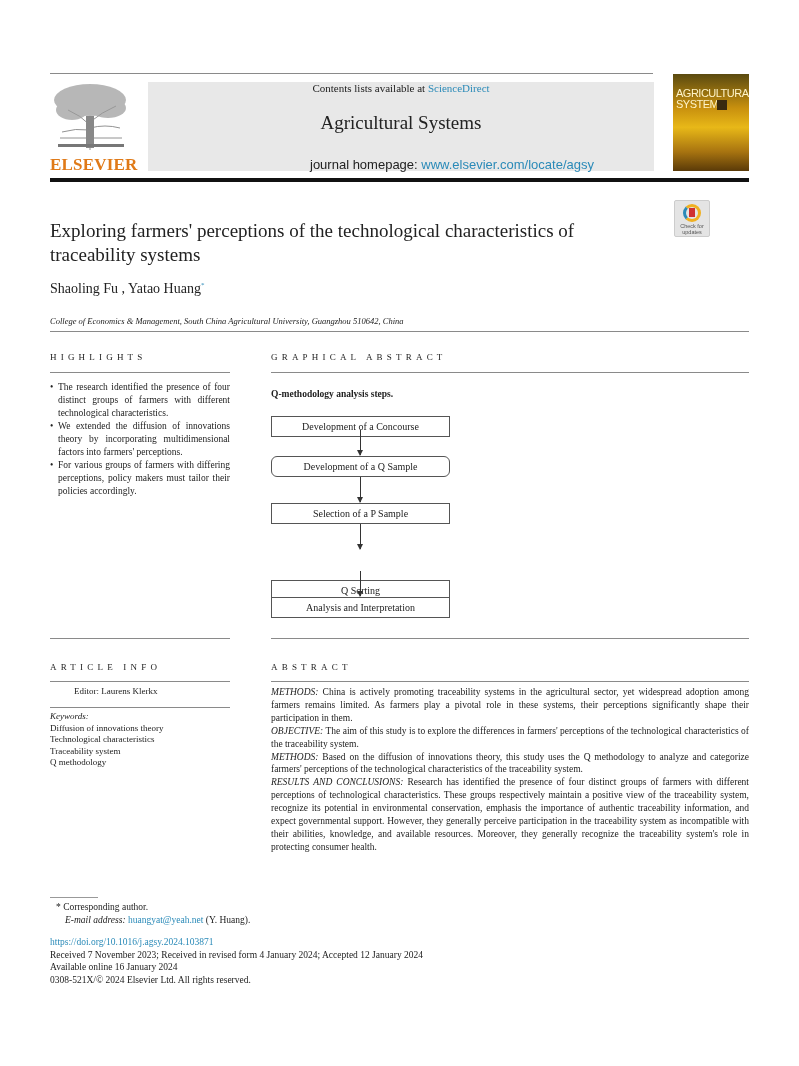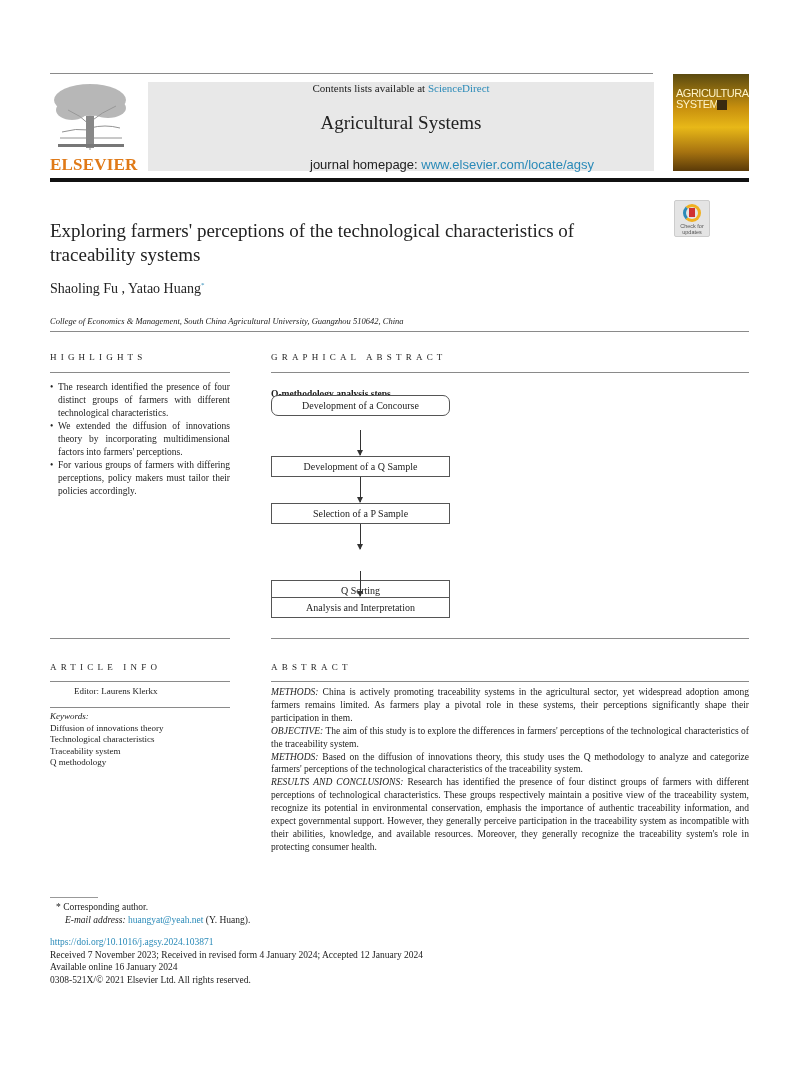--- a/index.html
+++ b/index.html
@@ -113,23 +113,23 @@
 <ul class="abs highlights">
   <li>The research identified the presence of four distinct groups of farmers with different technological characteristics.</li>
   <li>We extended the diffusion of innovations theory by incorporating multidimensional factors into farmers' perceptions.</li>
   <li>For various groups of farmers with differing perceptions, policy makers must tailor their policies accordingly.</li>
 </ul>
 
 <div class="abs sec-head" style="top:352px;left:271px;">GRAPHICAL ABSTRACT</div>
 <div class="abs hline" style="top:372px;left:271px;width:478px;"></div>
 <div class="abs ga-caption">Q-methodology analysis steps.</div>
 <div class="abs" style="top:0;left:0;">
-  <div class="flow-box" style="top:395px;border-radius:7px;">Development of a Concourse</div>
+  <div class="flow-box" style="top:416px;">Development of a Concourse</div>
   <div class="flow-arrow" style="top:430px;height:25px;"></div>
-  <div class="flow-box" style="top:456px;">Development of a Q Sample</div>
+  <div class="flow-box" style="top:456px;border-radius:6px;">Development of a Q Sample</div>
   <div class="flow-arrow" style="top:477px;height:25px;"></div>
   <div class="flow-box" style="top:503px;">Selection of a P Sample</div>
   <div class="flow-arrow" style="top:524px;height:25px;"></div>
   <div class="flow-box" style="top:580px;">Q Sorting</div>
   <div class="flow-arrow" style="top:571px;height:25px;"></div>
   <div class="flow-box" style="top:597px;">Analysis and Interpretation</div>
 </div>
 
 <div class="abs hline" style="top:638px;left:50px;width:180px;"></div>
 <div class="abs hline" style="top:638px;left:271px;width:478px;"></div>
@@ -158,14 +158,14 @@
 <div class="abs fn-line"></div>
 <div class="abs footnote">
   <div><span>*</span><span> Corresponding author.</span></div>
   <div style="padding-left:9px;"><span class="em">E-mail address:</span> <a class="link">huangyat@yeah.net</a><span> (Y. Huang).</span></div>
 </div>
 
 <div class="abs pubinfo">
   <a class="link">https://doi.org/10.1016/j.agsy.2024.103871</a>
   <div>Received 7 November 2023; Received in revised form 4 January 2024; Accepted 12 January 2024</div>
   <div>Available online 16 January 2024</div>
-  <div>0308-521X/© 2021 Elsevier Ltd. All rights reserved.</div>
+  <div>0308-521X/© 2024 Elsevier Ltd. All rights reserved.</div>
 </div>
 
 </body></html>

